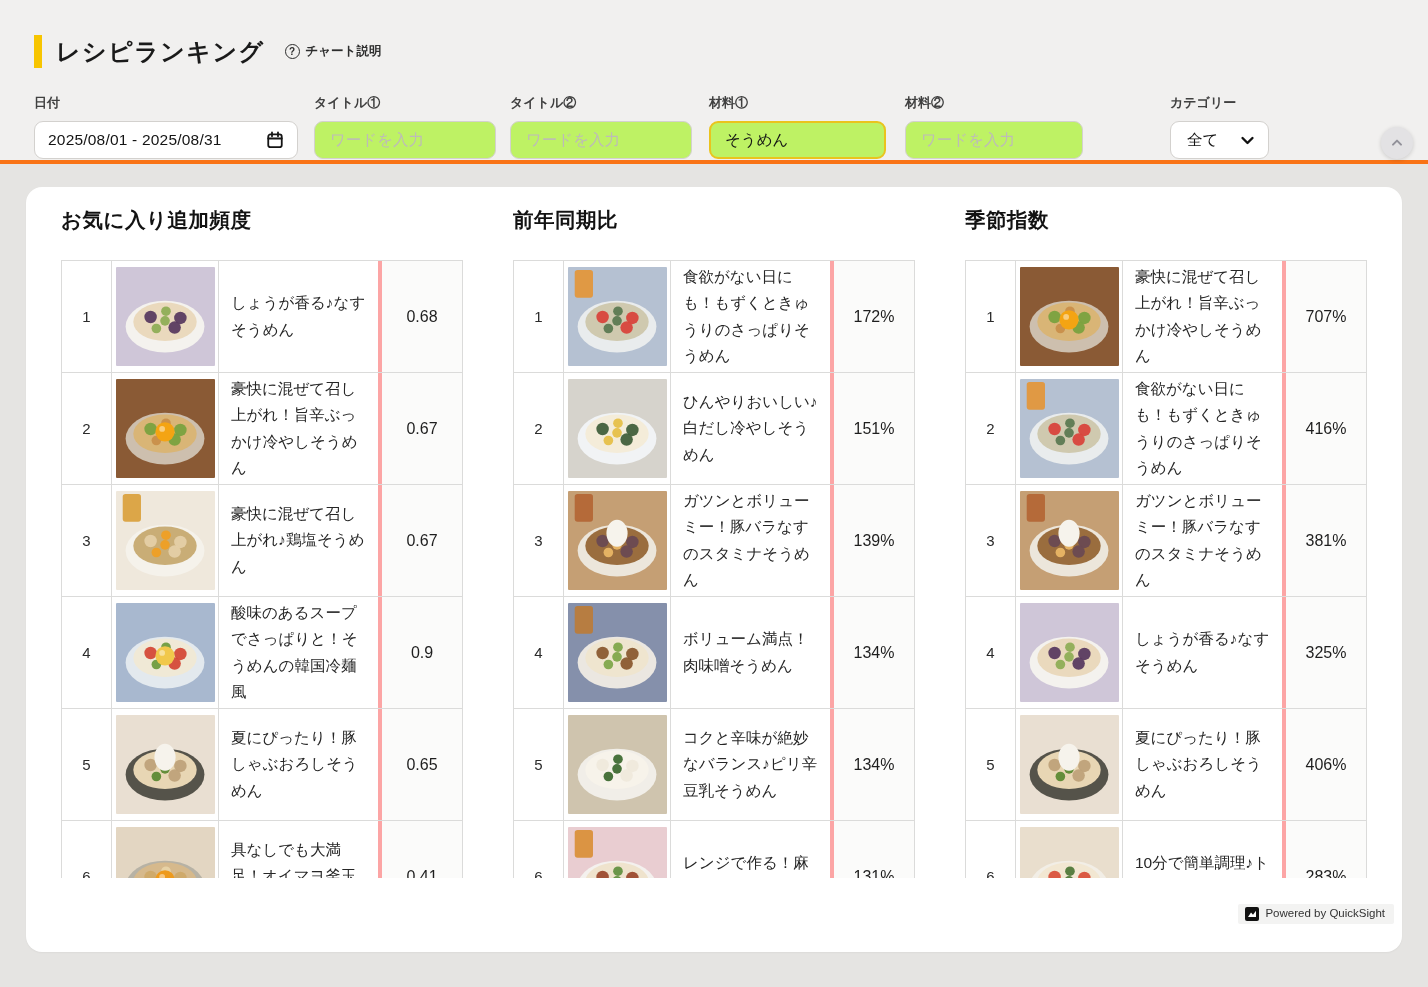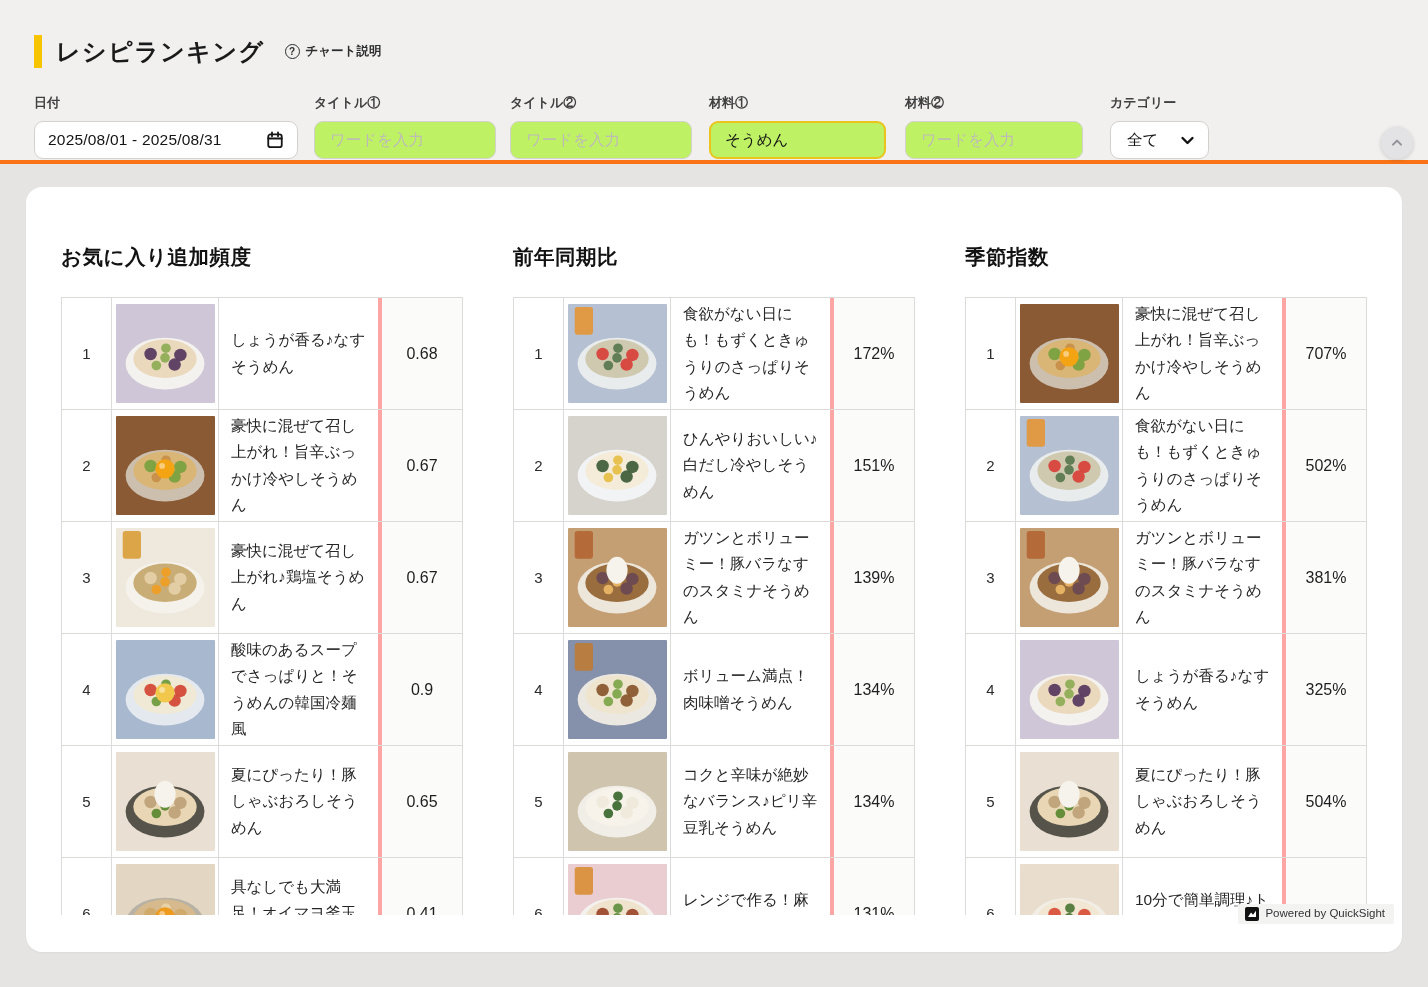--- a/index.html
+++ b/index.html
@@ -19,30 +19,30 @@
   .flabel{display:block;font-size:13px;font-weight:600;color:#404040;margin-bottom:9px}
   .inputbox{height:38px;background:#fff;border:1px solid #d3d1ce;border-radius:9px;display:flex;align-items:center;padding:0 13px;font-size:15.5px;color:#141414}
   input.wordbox{width:100%;height:38px;background:#bef264;border:1px solid #d3d1ce;border-radius:9px;padding:0 15px;font-size:15.5px;color:#141414;font-family:"Liberation Sans",sans-serif;outline:none}
   input.wordbox::placeholder{color:#bdbbb8}
   input.wordbox.active{border:2px solid #eac31d;padding:0 14px}
   .f-date{left:34px;width:264px}
   .f-t1{left:314px;width:182px}
   .f-t2{left:510px;width:182px}
   .f-i1{left:709px;width:177px}
   .f-i2{left:905px;width:178px}
-  .f-cat{left:1110px;width:99px}
+  .f-cat{left:1170px;width:99px}
   .dateval{letter-spacing:.2px}
   .calicon{margin-left:auto;display:flex}
   .selectbox{justify-content:space-between;padding:0 12px 0 16px;cursor:pointer}
   .scrolltop{position:absolute;right:15px;top:127px;width:32px;height:32px;border-radius:50%;border:none;background:#e3e2e4;box-shadow:0 1px 4px rgba(0,0,0,.16);display:flex;align-items:center;justify-content:center;cursor:pointer}
 
   
   .main{padding-top:23px}
   .panel{position:relative;width:1376px;height:765px;margin:0 auto;background:#fff;border-radius:16px;box-shadow:0 1px 2px rgba(0,0,0,.04)}
-  .tables{display:flex;gap:50px;padding:56px 0 0 35px}
+  .tables{display:flex;gap:50px;padding:19px 0 0 35px}
   .tsection{width:402px;flex:0 0 auto}
   .tsection h2{font-size:20.5px;font-weight:700;letter-spacing:.5px;margin:0 0 26px 0;color:#121212}
   .grid{height:618px;overflow:hidden;border-top:1px solid #dbdbda;border-left:1px solid #dbdbda;border-right:1px solid #dbdbda}
   .trow{display:flex;height:112px;border-bottom:1px solid #dbdbda;background:#fff}
   .cell{display:flex;align-items:center;justify-content:center}
   .c-rank{width:50px;border-right:1px solid #dbdbda;font-size:15px;color:#2b2b2b}
   .c-img{width:107px;border-right:1px solid #dbdbda}
   .thumb{width:99px;height:99px;overflow:hidden;border-radius:1px}
   .c-title{flex:1;border-right:4px solid #fca5a5;justify-content:flex-start;text-align:left;padding:0 12px;font-size:15.5px;line-height:1.68;color:#262626}
   .c-value{width:80px;font-size:16px;color:#1e1e1e;background:#fbfbfa}
@@ -396,21 +396,21 @@
                     <ellipse cx="51" cy="57" rx="33" ry="20" fill="#cfc9af"></ellipse>
                     <circle cx="36" cy="52" r="6.5" fill="#d8453c" opacity="0.95"></circle>
                     <circle cx="52" cy="46" r="5" fill="#5c7a52" opacity="0.95"></circle>
                     <circle cx="67" cy="53" r="6.5" fill="#d8453c" opacity="0.95"></circle>
                     <circle cx="42" cy="64" r="5" fill="#5c7a52" opacity="0.95"></circle>
                     <circle cx="61" cy="63" r="6.5" fill="#d8453c" opacity="0.95"></circle>
                     <circle cx="51" cy="56" r="5" fill="#5c7a52" opacity="0.95"></circle>
                   </svg></div>
               </div>
               <div class="cell c-title">食欲がない日にも！もずくときゅうりのさっぱりそうめん</div>
-              <div class="cell c-value">502%</div>
+              <div class="cell c-value">416%</div>
             </div>
             <div class="trow">
               <div class="cell c-rank">3</div>
               <div class="cell c-img">
                 <div class="thumb"><svg width="99" height="99" viewBox="0 0 103 103">
                     <rect width="103" height="103" fill="#c59f74"></rect>
                     <rect x="7" y="3" width="19" height="29" rx="3" fill="#b2602f" opacity="0.85"></rect>
                     <ellipse cx="51" cy="62" rx="41" ry="27" fill="#ece6db"></ellipse>
                     <ellipse cx="51" cy="57" rx="33" ry="20" fill="#9a6d3e"></ellipse>
                     <circle cx="36" cy="52" r="6.5" fill="#6a4a52" opacity="0.95"></circle>
@@ -453,21 +453,21 @@
                     <circle cx="36" cy="52" r="6.5" fill="#bfa27a" opacity="0.95"></circle>
                     <circle cx="52" cy="46" r="5" fill="#5d8a34" opacity="0.95"></circle>
                     <circle cx="67" cy="53" r="6.5" fill="#bfa27a" opacity="0.95"></circle>
                     <circle cx="42" cy="64" r="5" fill="#5d8a34" opacity="0.95"></circle>
                     <circle cx="61" cy="63" r="6.5" fill="#bfa27a" opacity="0.95"></circle>
                     <circle cx="51" cy="56" r="5" fill="#5d8a34" opacity="0.95"></circle>
                     <ellipse cx="51" cy="44" rx="11" ry="14" fill="#f6f3ec"></ellipse>
                   </svg></div>
               </div>
               <div class="cell c-title">夏にぴったり！豚しゃぶおろしそうめん</div>
-              <div class="cell c-value">504%</div>
+              <div class="cell c-value">406%</div>
             </div>
             <div class="trow">
               <div class="cell c-rank">6</div>
               <div class="cell c-img">
                 <div class="thumb"><svg width="99" height="99" viewBox="0 0 103 103">
                     <rect width="103" height="103" fill="#e9decd"></rect>
                     <ellipse cx="51" cy="62" rx="41" ry="27" fill="#f2eee6"></ellipse>
                     <ellipse cx="51" cy="57" rx="33" ry="20" fill="#f2e7d2"></ellipse>
                     <circle cx="36" cy="52" r="6.5" fill="#d9523c" opacity="0.95"></circle>
                     <circle cx="52" cy="46" r="5" fill="#50793a" opacity="0.95"></circle>

